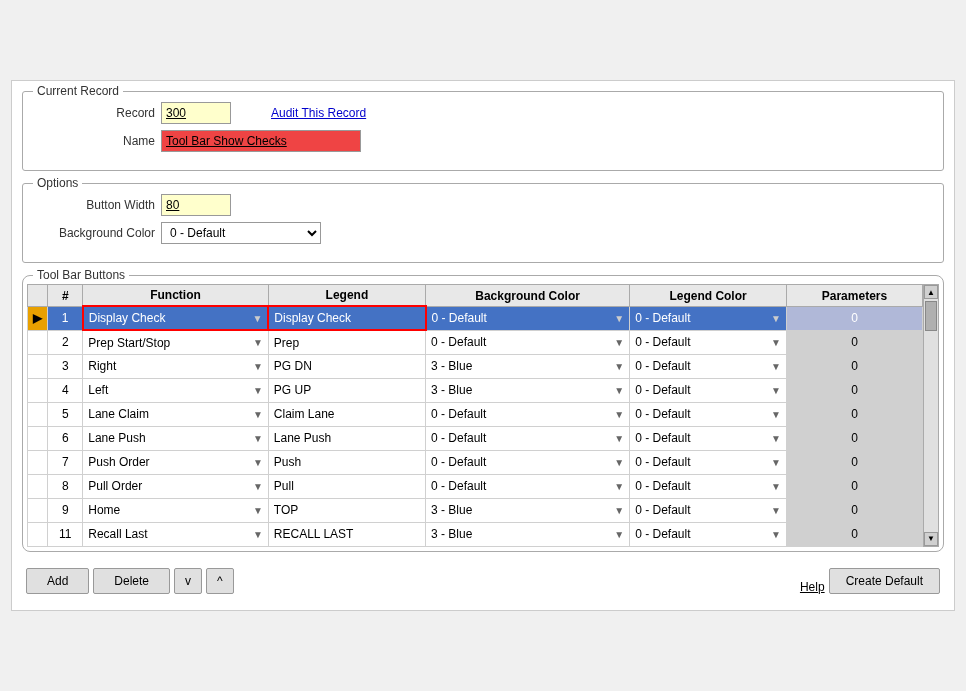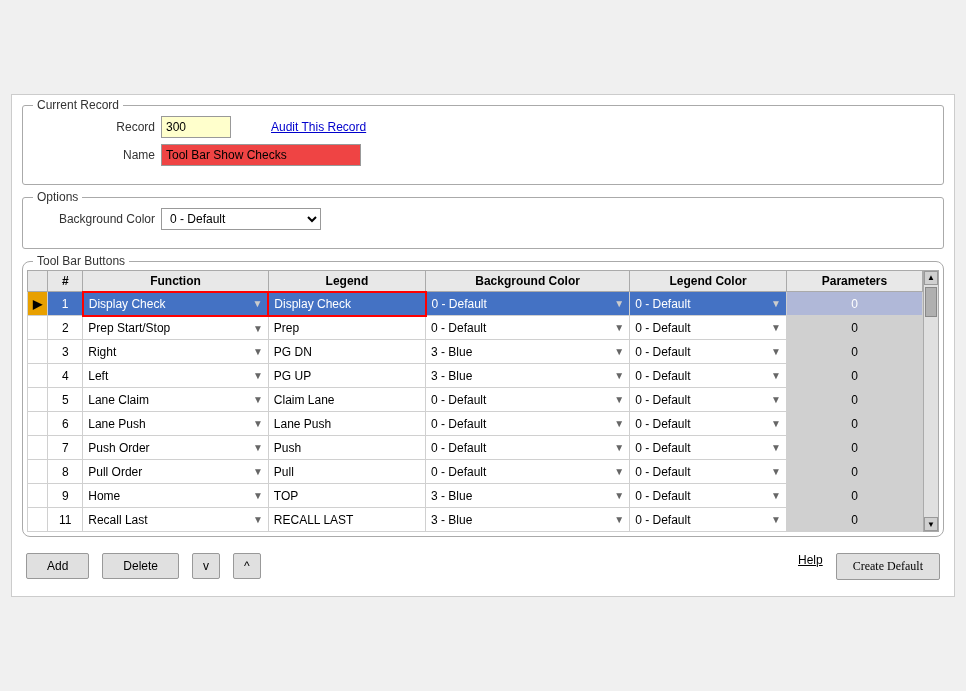--- a/index.html
+++ b/index.html
@@ -45,20 +45,21 @@
       text-align: right;
       min-width: 120px;
       margin-right: 6px;
       color: #333;
     }
     .form-input {
       border: 1px solid #999;
       padding: 2px 4px;
       font-size: 12px;
       height: 22px;
+      text-decoration: underline;
     }
     .form-input-number {
       width: 70px;
       background: #ffffcc;
     }
     .form-input-name {
       width: 200px;
       background: #ef4444;
     }
     .audit-link {
@@ -198,23 +199,23 @@
     .scrollbar-thumb {
       width: 12px;
       height: 30px;
       background: #b0b0b0;
       border: 1px solid #888;
       margin-top: 2px;
     }
     
     .bottom-bar {
       display: flex;
-      align-items: flex-start;
+      align-items: flex-end;
       padding: 6px 4px;
-      gap: 13px;
+      gap: 4px;
     }
     .btn {
       background: #e0e0e0;
       border: 1px solid #999;
       padding: 5px 20px;
       font-size: 12px;
       cursor: pointer;
       border-radius: 2px;
     }
     .btn-small {
@@ -229,21 +230,20 @@
       font-size: 12px;
       margin-left: auto;
     }
     .btn-create-default {
       background: #e0e0e0;
       border: 1px solid #999;
       padding: 5px 16px;
       font-size: 12px;
       cursor: pointer;
       border-radius: 2px;
-      font-family: Liberation Serif, serif;
     }
     .selected .row-num {
       color: #fff;
     }
   </style>
 </head>
 <body>
 
 <div class="main-container">
 
@@ -255,20 +255,24 @@
       <a class="audit-link">Audit This Record</a>
     </div>
     <div class="form-row">
       <span class="form-label">Name</span>
       <input class="form-input form-input-name" type="text" value="Tool Bar Show Checks" style="">
     </div>
   </div>
 
   <div class="section">
     <span class="section-legend">Options</span>
+    <div class="form-row">
+      <span class="form-label">Button Width</span>
+      <input class="form-input form-input-number" type="text" value="80" style="">
+    </div>
     <div class="form-row">
       <span class="form-label">Background Color</span>
       <select class="form-select">
         <option>0 - Default</option>
         <option>1 - Red</option>
         <option>2 - Green</option>
         <option>3 - Blue</option>
       </select>
     </div>
   </div>

